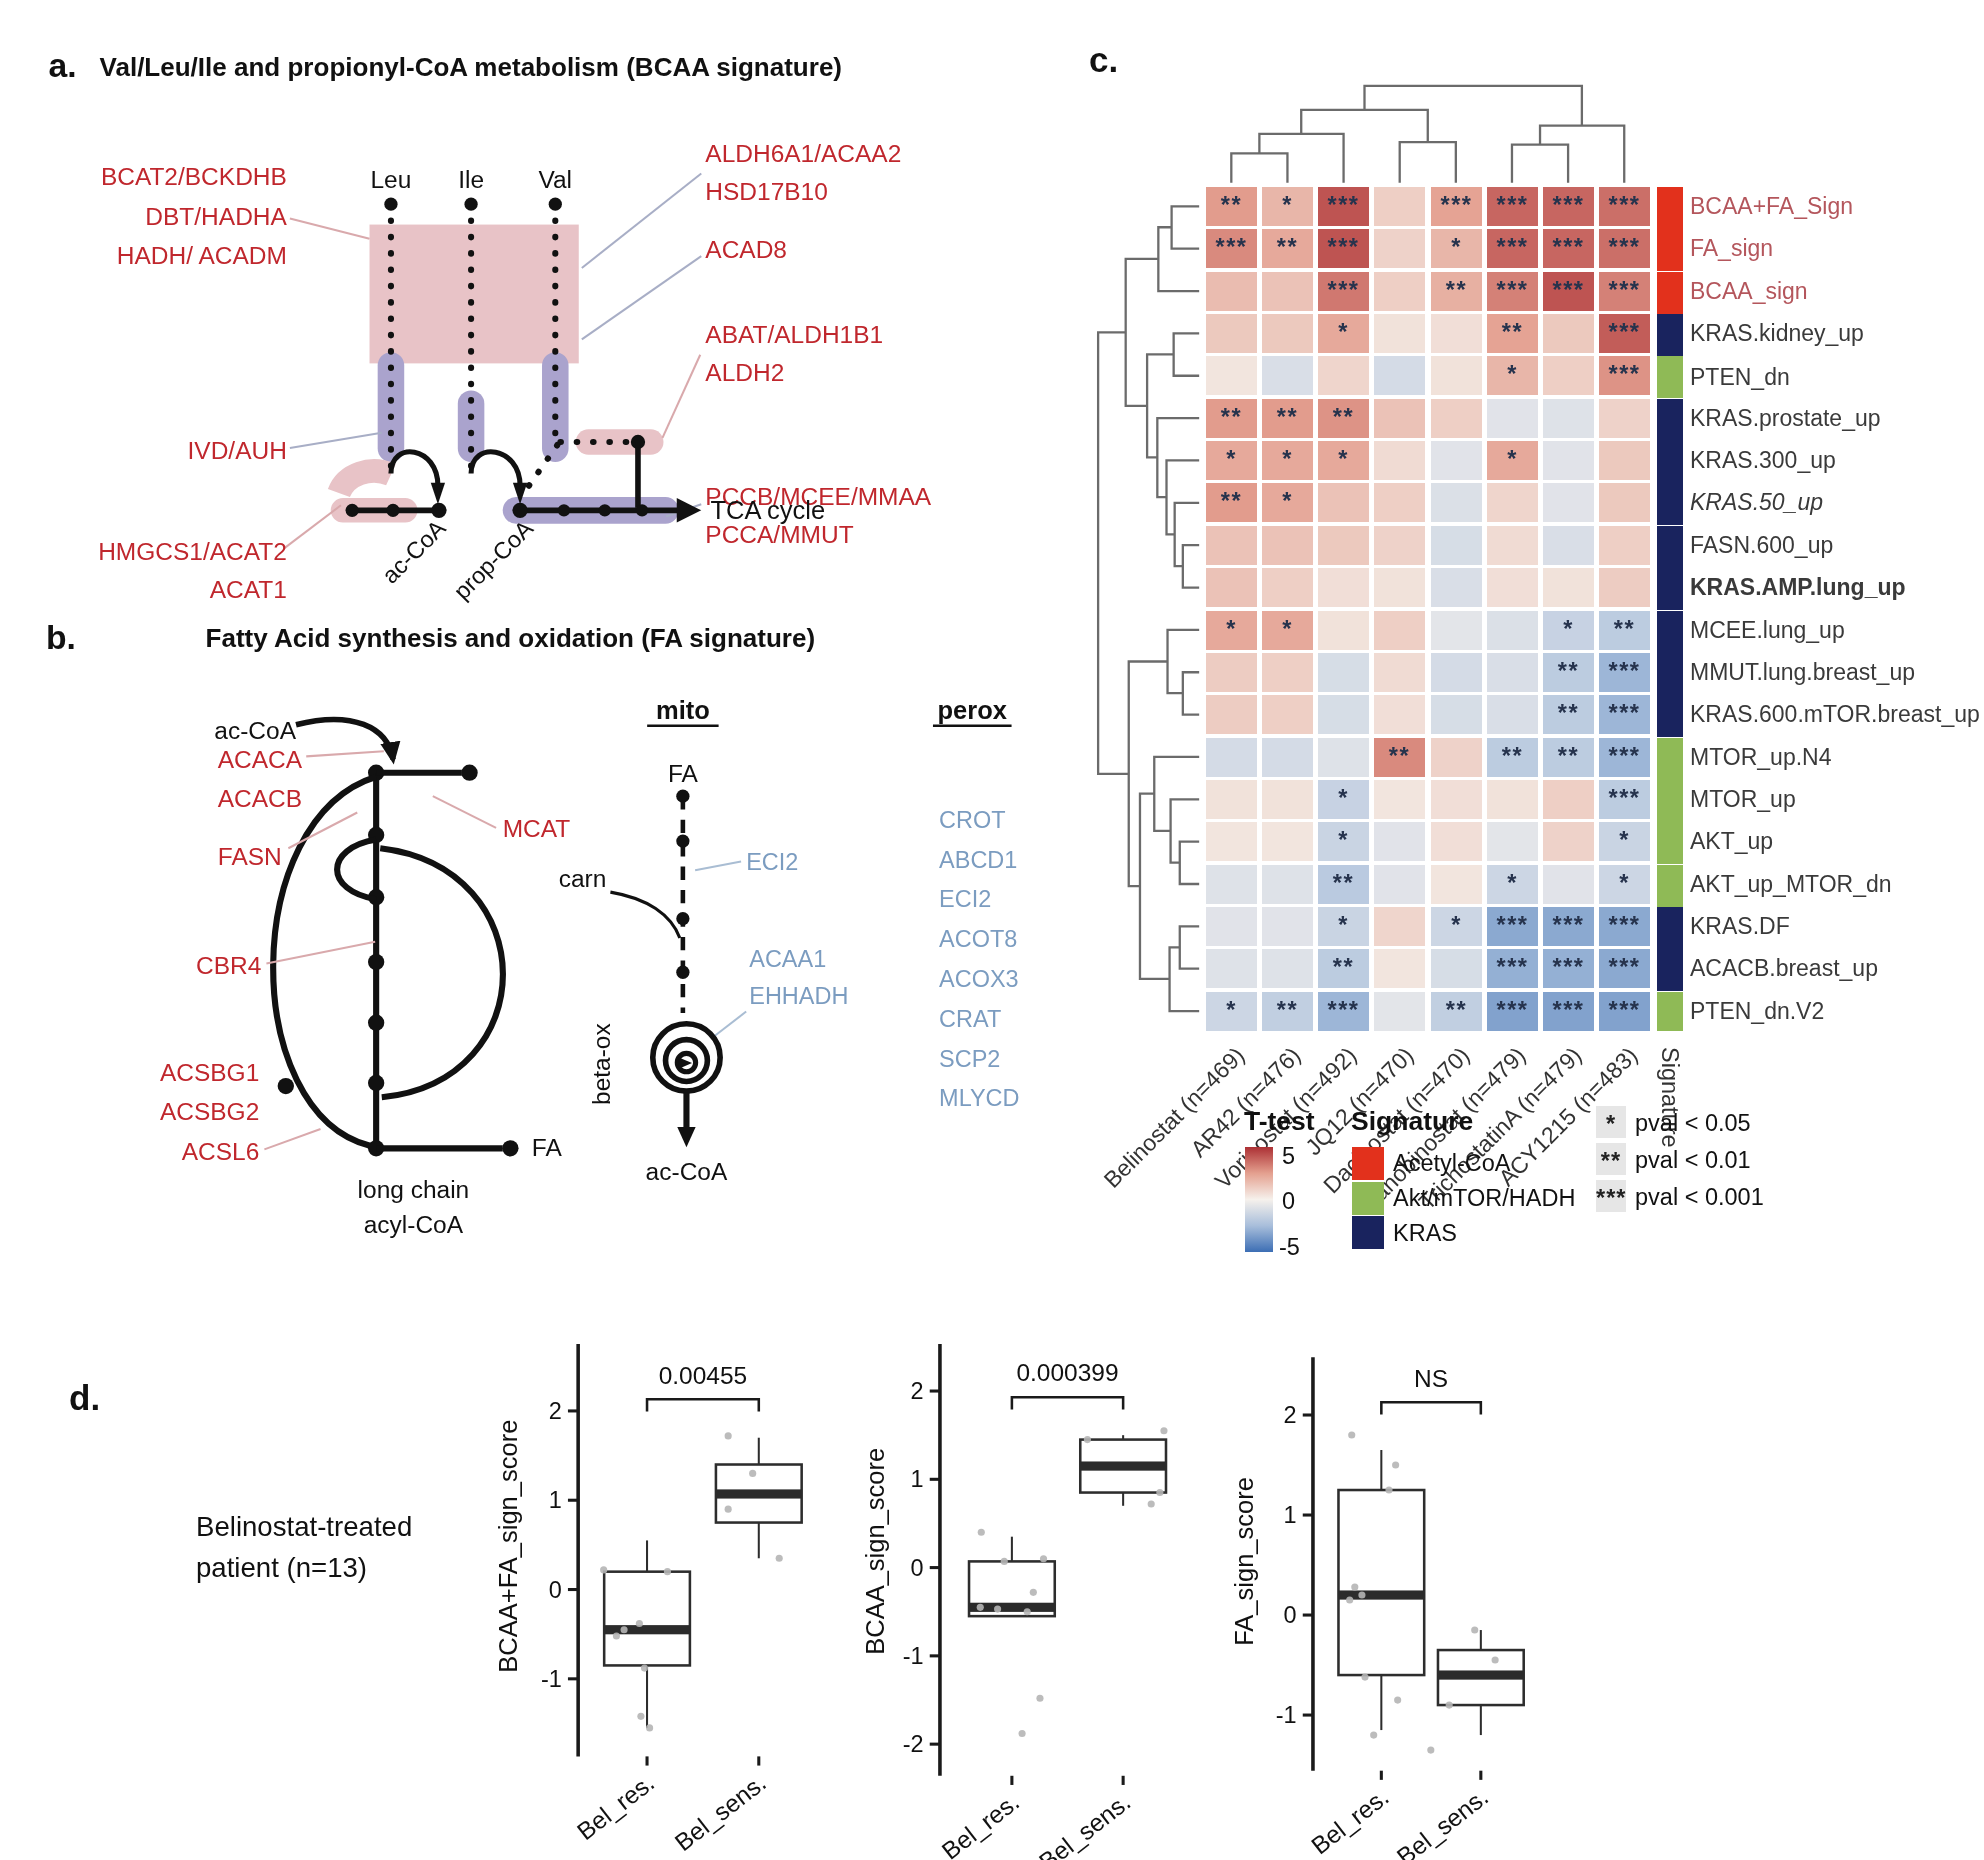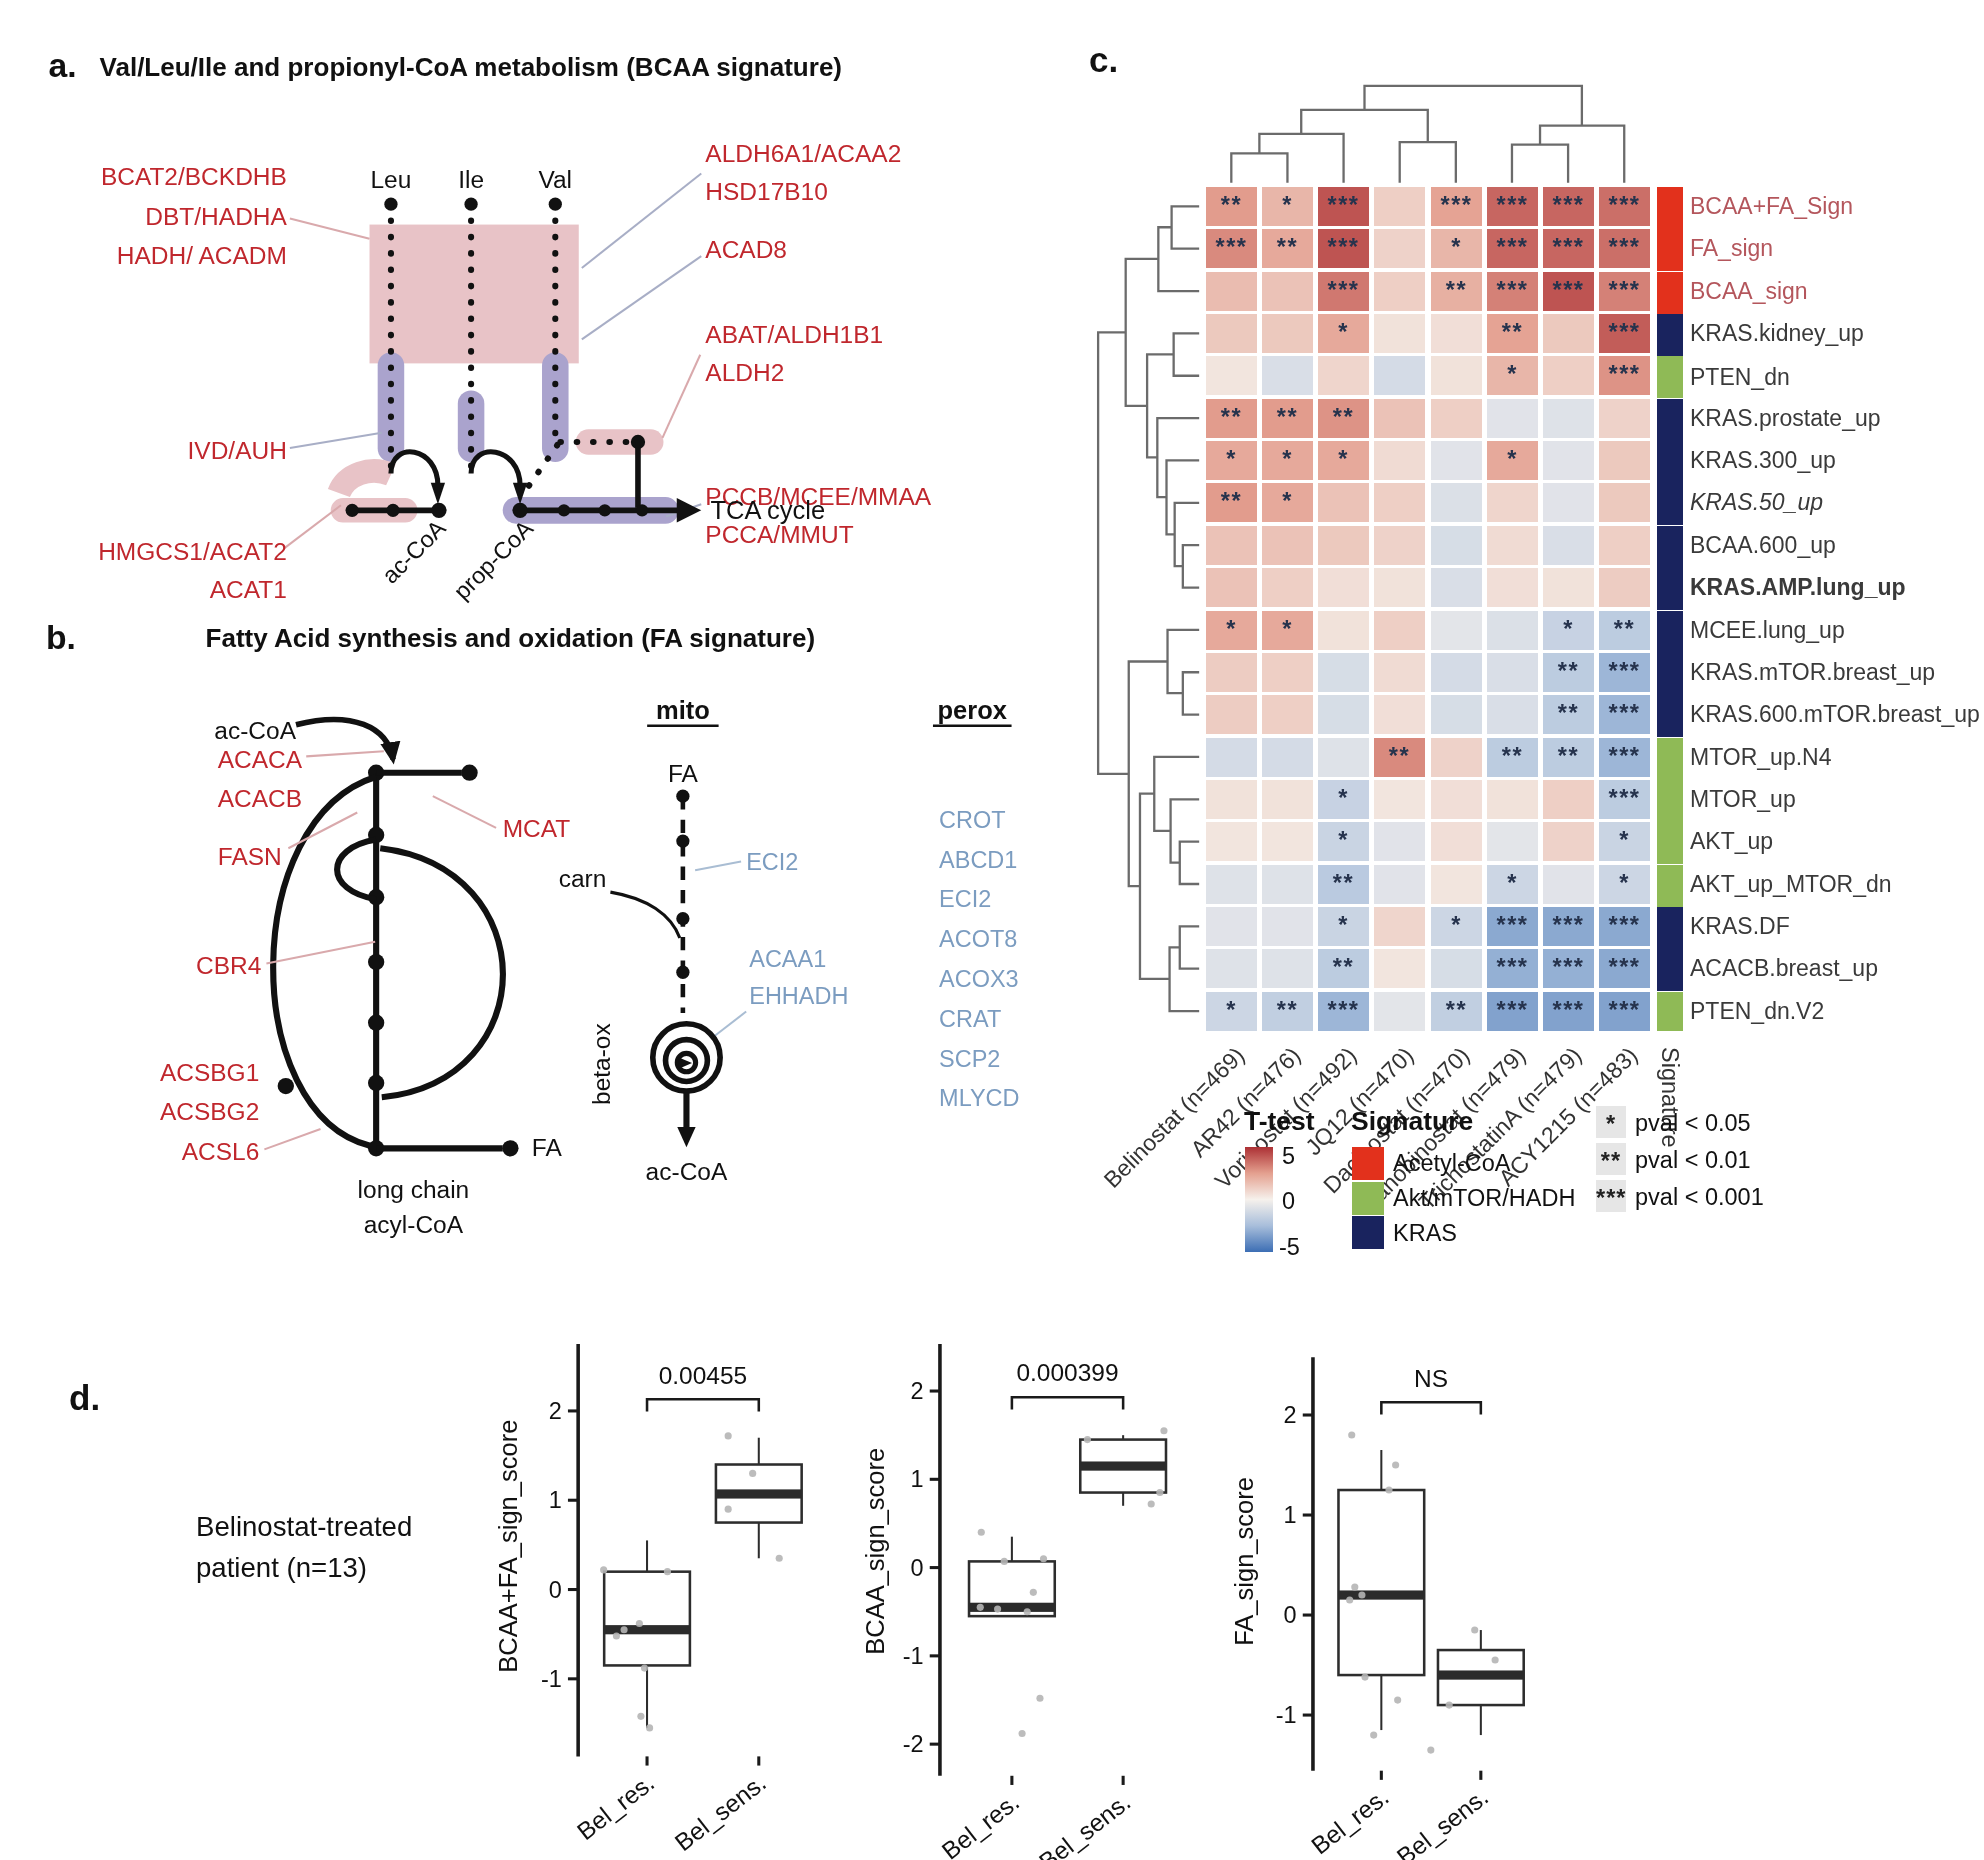--- a/index.html
+++ b/index.html
@@ -509,24 +509,24 @@
     </div>
   <div id="hm-rowlabels" class="abs" style="left:1690px;top:187px">
       <div class="hm-rowlabel" style="top: 0px; color: rgb(180, 86, 92);">BCAA+FA_Sign</div>
       <div class="hm-rowlabel" style="top: 42px; color: rgb(180, 86, 92);">FA_sign</div>
       <div class="hm-rowlabel" style="top: 85px; color: rgb(180, 86, 92);">BCAA_sign</div>
       <div class="hm-rowlabel" style="top: 127px;">KRAS.kidney_up</div>
       <div class="hm-rowlabel" style="top: 171px;">PTEN_dn</div>
       <div class="hm-rowlabel" style="top: 212px;">KRAS.prostate_up</div>
       <div class="hm-rowlabel" style="top: 254px;">KRAS.300_up</div>
       <div class="hm-rowlabel" style="top: 296px; font-style: italic;">KRAS.50_up</div>
-      <div class="hm-rowlabel" style="top: 339px;">BCAA.600_up</div>
+      <div class="hm-rowlabel" style="top: 339px;">FASN.600_up</div>
       <div class="hm-rowlabel" style="top: 381px; font-weight: bold;">KRAS.AMP.lung_up</div>
       <div class="hm-rowlabel" style="top: 424px;">MCEE.lung_up</div>
-      <div class="hm-rowlabel" style="top: 466px;">KRAS.mTOR.breast_up</div>
+      <div class="hm-rowlabel" style="top: 466px;">MMUT.lung.breast_up</div>
       <div class="hm-rowlabel" style="top: 508px;">KRAS.600.mTOR.breast_up</div>
       <div class="hm-rowlabel" style="top: 551px;">MTOR_up.N4</div>
       <div class="hm-rowlabel" style="top: 593px;">MTOR_up</div>
       <div class="hm-rowlabel" style="top: 635px;">AKT_up</div>
       <div class="hm-rowlabel" style="top: 678px;">AKT_up_MTOR_dn</div>
       <div class="hm-rowlabel" style="top: 720px;">KRAS.DF</div>
       <div class="hm-rowlabel" style="top: 762px;">ACACB.breast_up</div>
       <div class="hm-rowlabel" style="top: 805px;">PTEN_dn.V2</div>
     </div>
   <div id="hm-collabels" class="abs" style="left:1206px;top:1042px">

